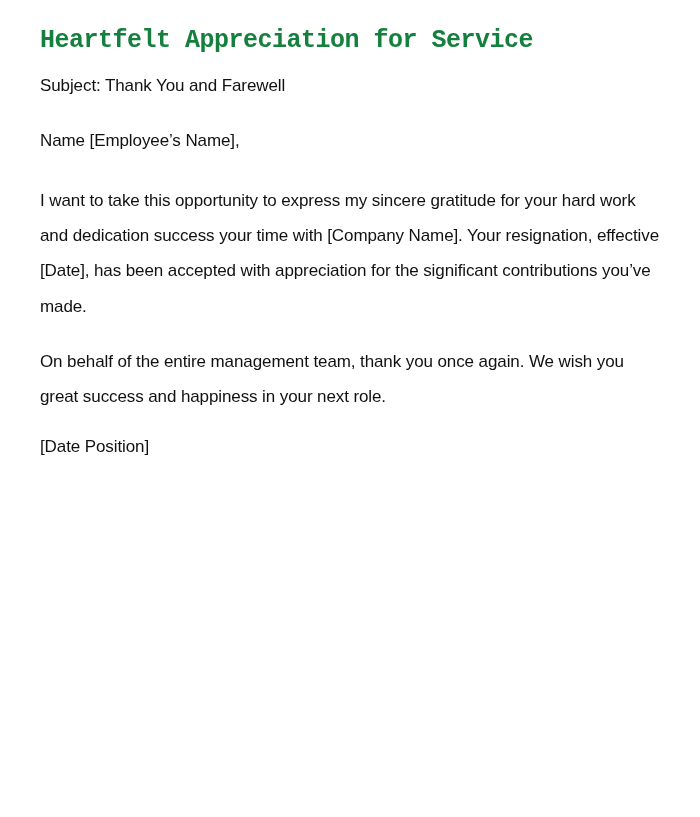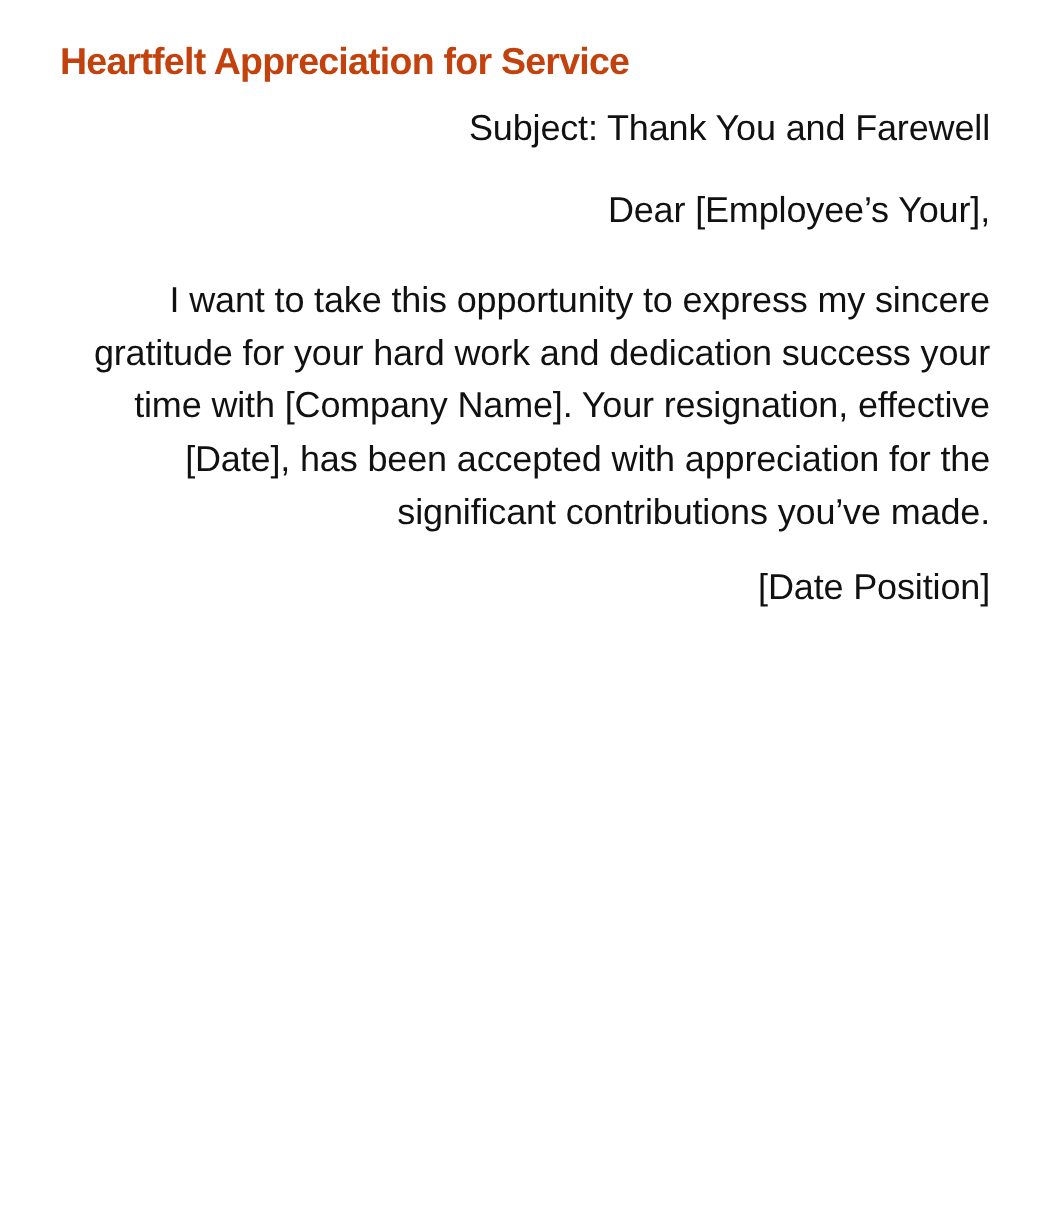--- a/index.html
+++ b/index.html
@@ -18,36 +18,37 @@
       padding: 26px 40px 0 40px;
       box-sizing: border-box;
       width: 700px;
     }
     .title {
       font-size: 25px;
       font-weight: bold;
       letter-spacing: -0.5px;
       margin: 0 0 17px 0;
       line-height: 30px;
-      color: #c2410c;
+      color: #15803d;
+      font-family: Liberation Mono, monospace;
     }
     .para {
-      font-size: 24px;
+      font-size: 17px;
       line-height: 35.2px;
       margin: 0 0 20px 0;
       letter-spacing: -0.1px;
-      text-align: right;
     }
     .para.single {
       line-height: 26px;
       margin: 0 0 29px 0;
     }
   </style>
 </head>
 <body>
 
 <div class="page">
   <h1 class="title">Heartfelt Appreciation for Service</h1>
   <p class="para single">Subject: Thank You and Farewell</p>
-  <p class="para single">Dear [Employee’s Your],</p>
+  <p class="para single">Name [Employee’s Name],</p>
   <p class="para">I want to take this opportunity to express my sincere gratitude for your hard work and dedication success your time with [Company Name]. Your resignation, effective [Date], has been accepted with appreciation for the significant contributions you’ve made.</p>
+  <p class="para">On behalf of the entire management team, thank you once again. We wish you great success and happiness in your next role.</p>
   <p class="para single">[Date Position]</p>
 </div>
 
 </body></html>

